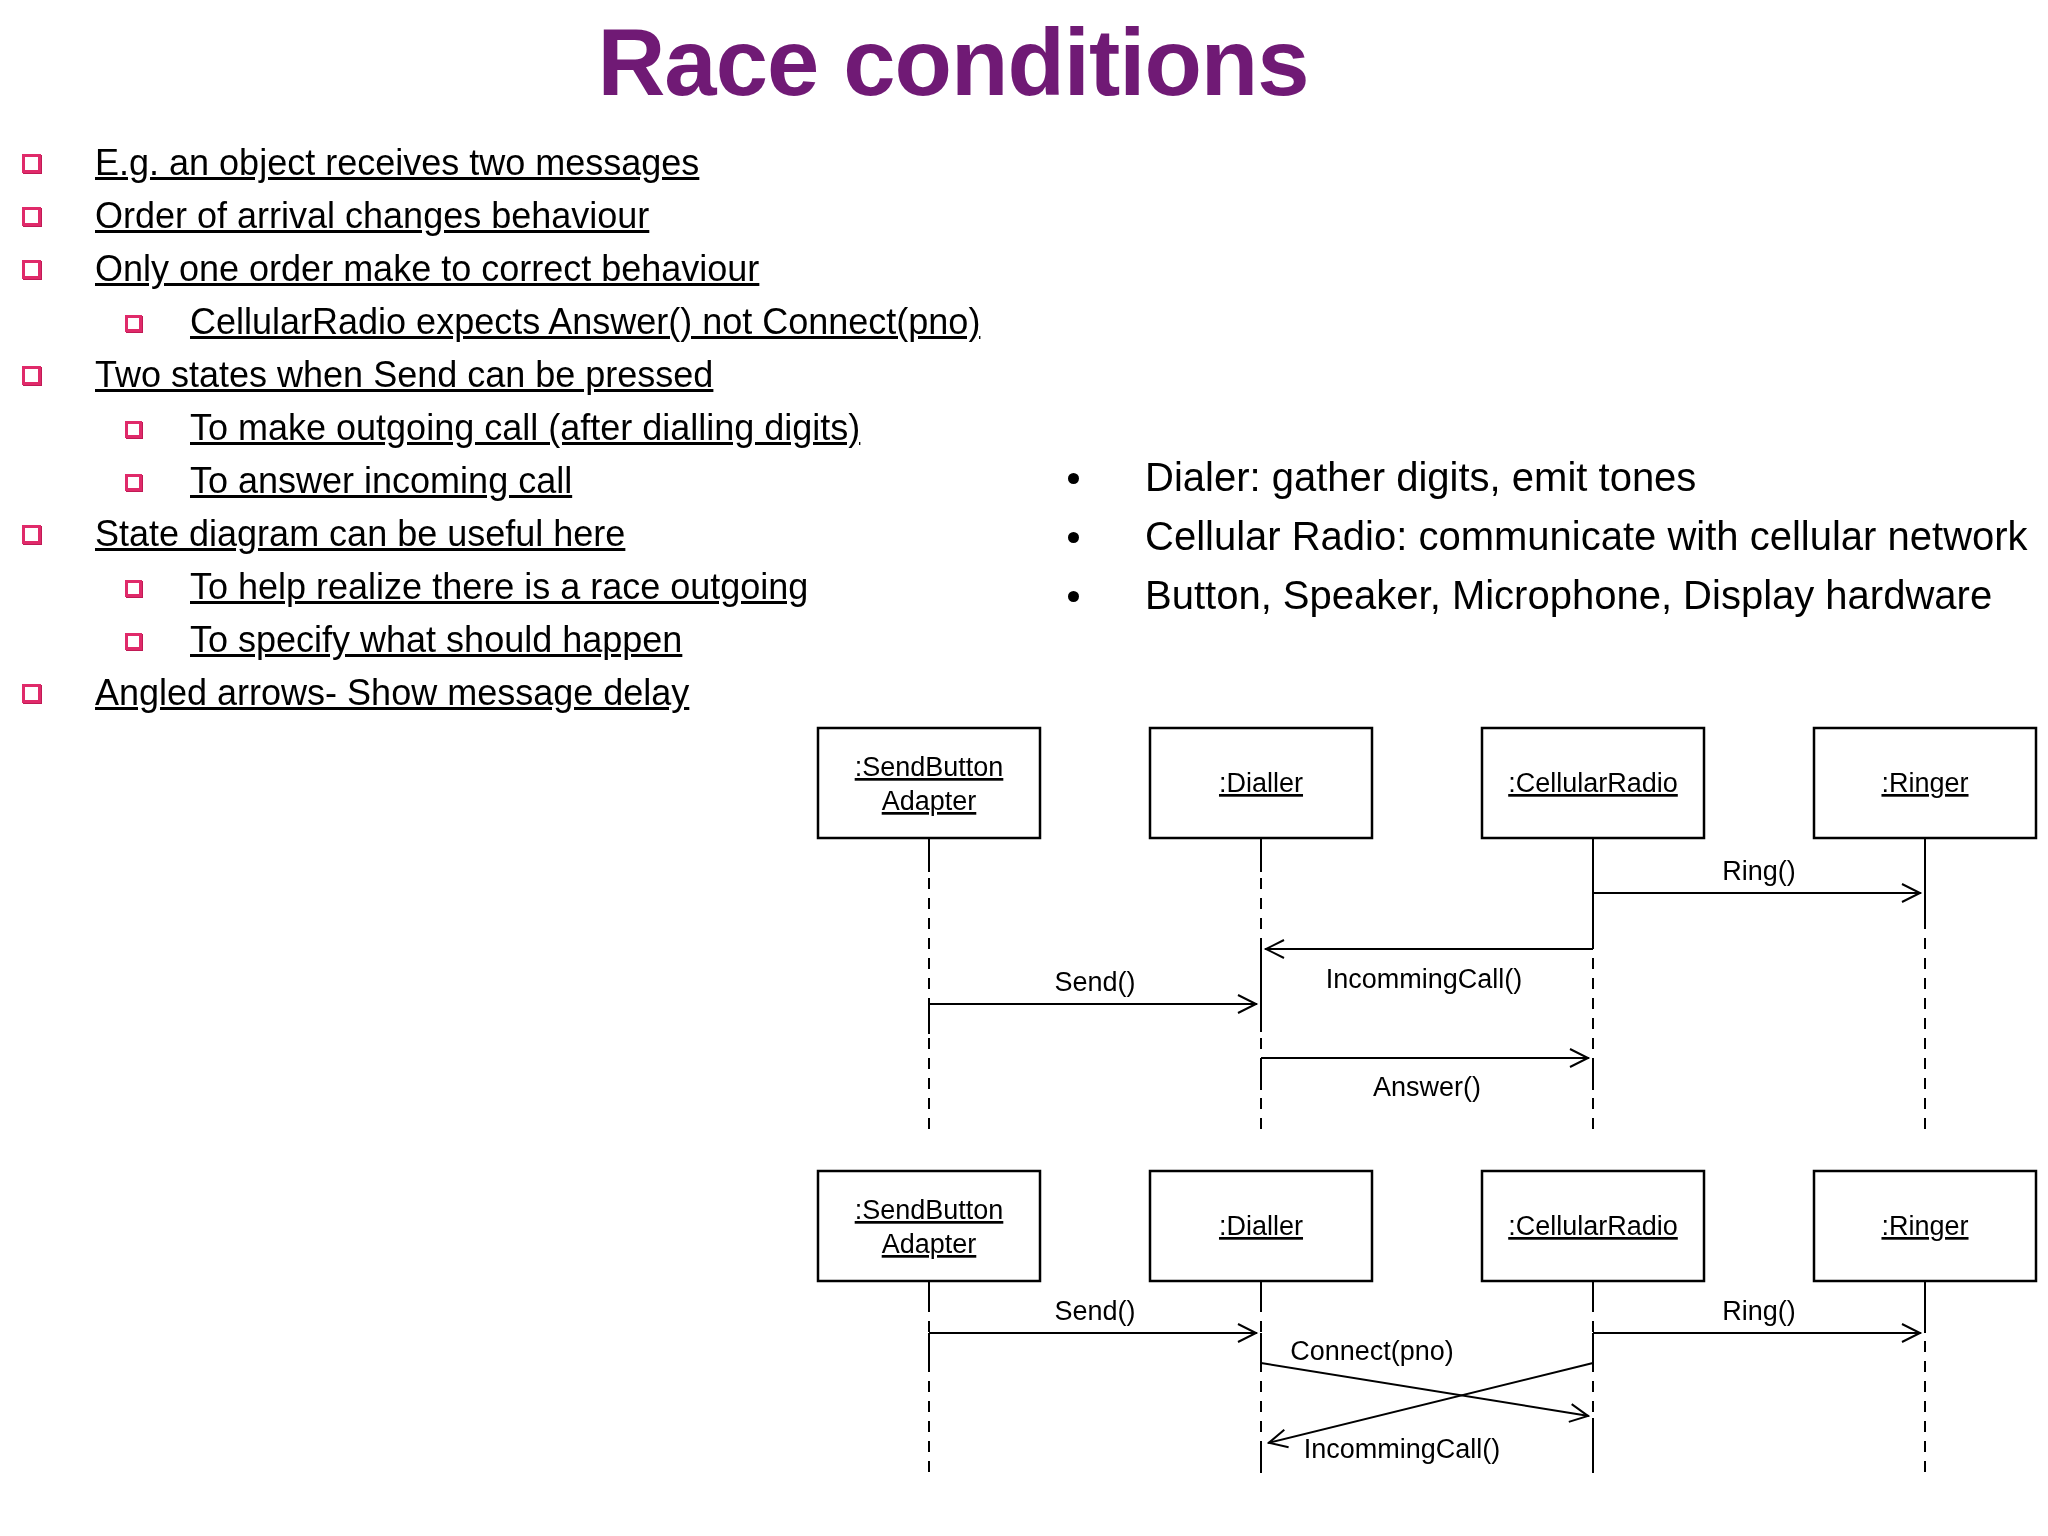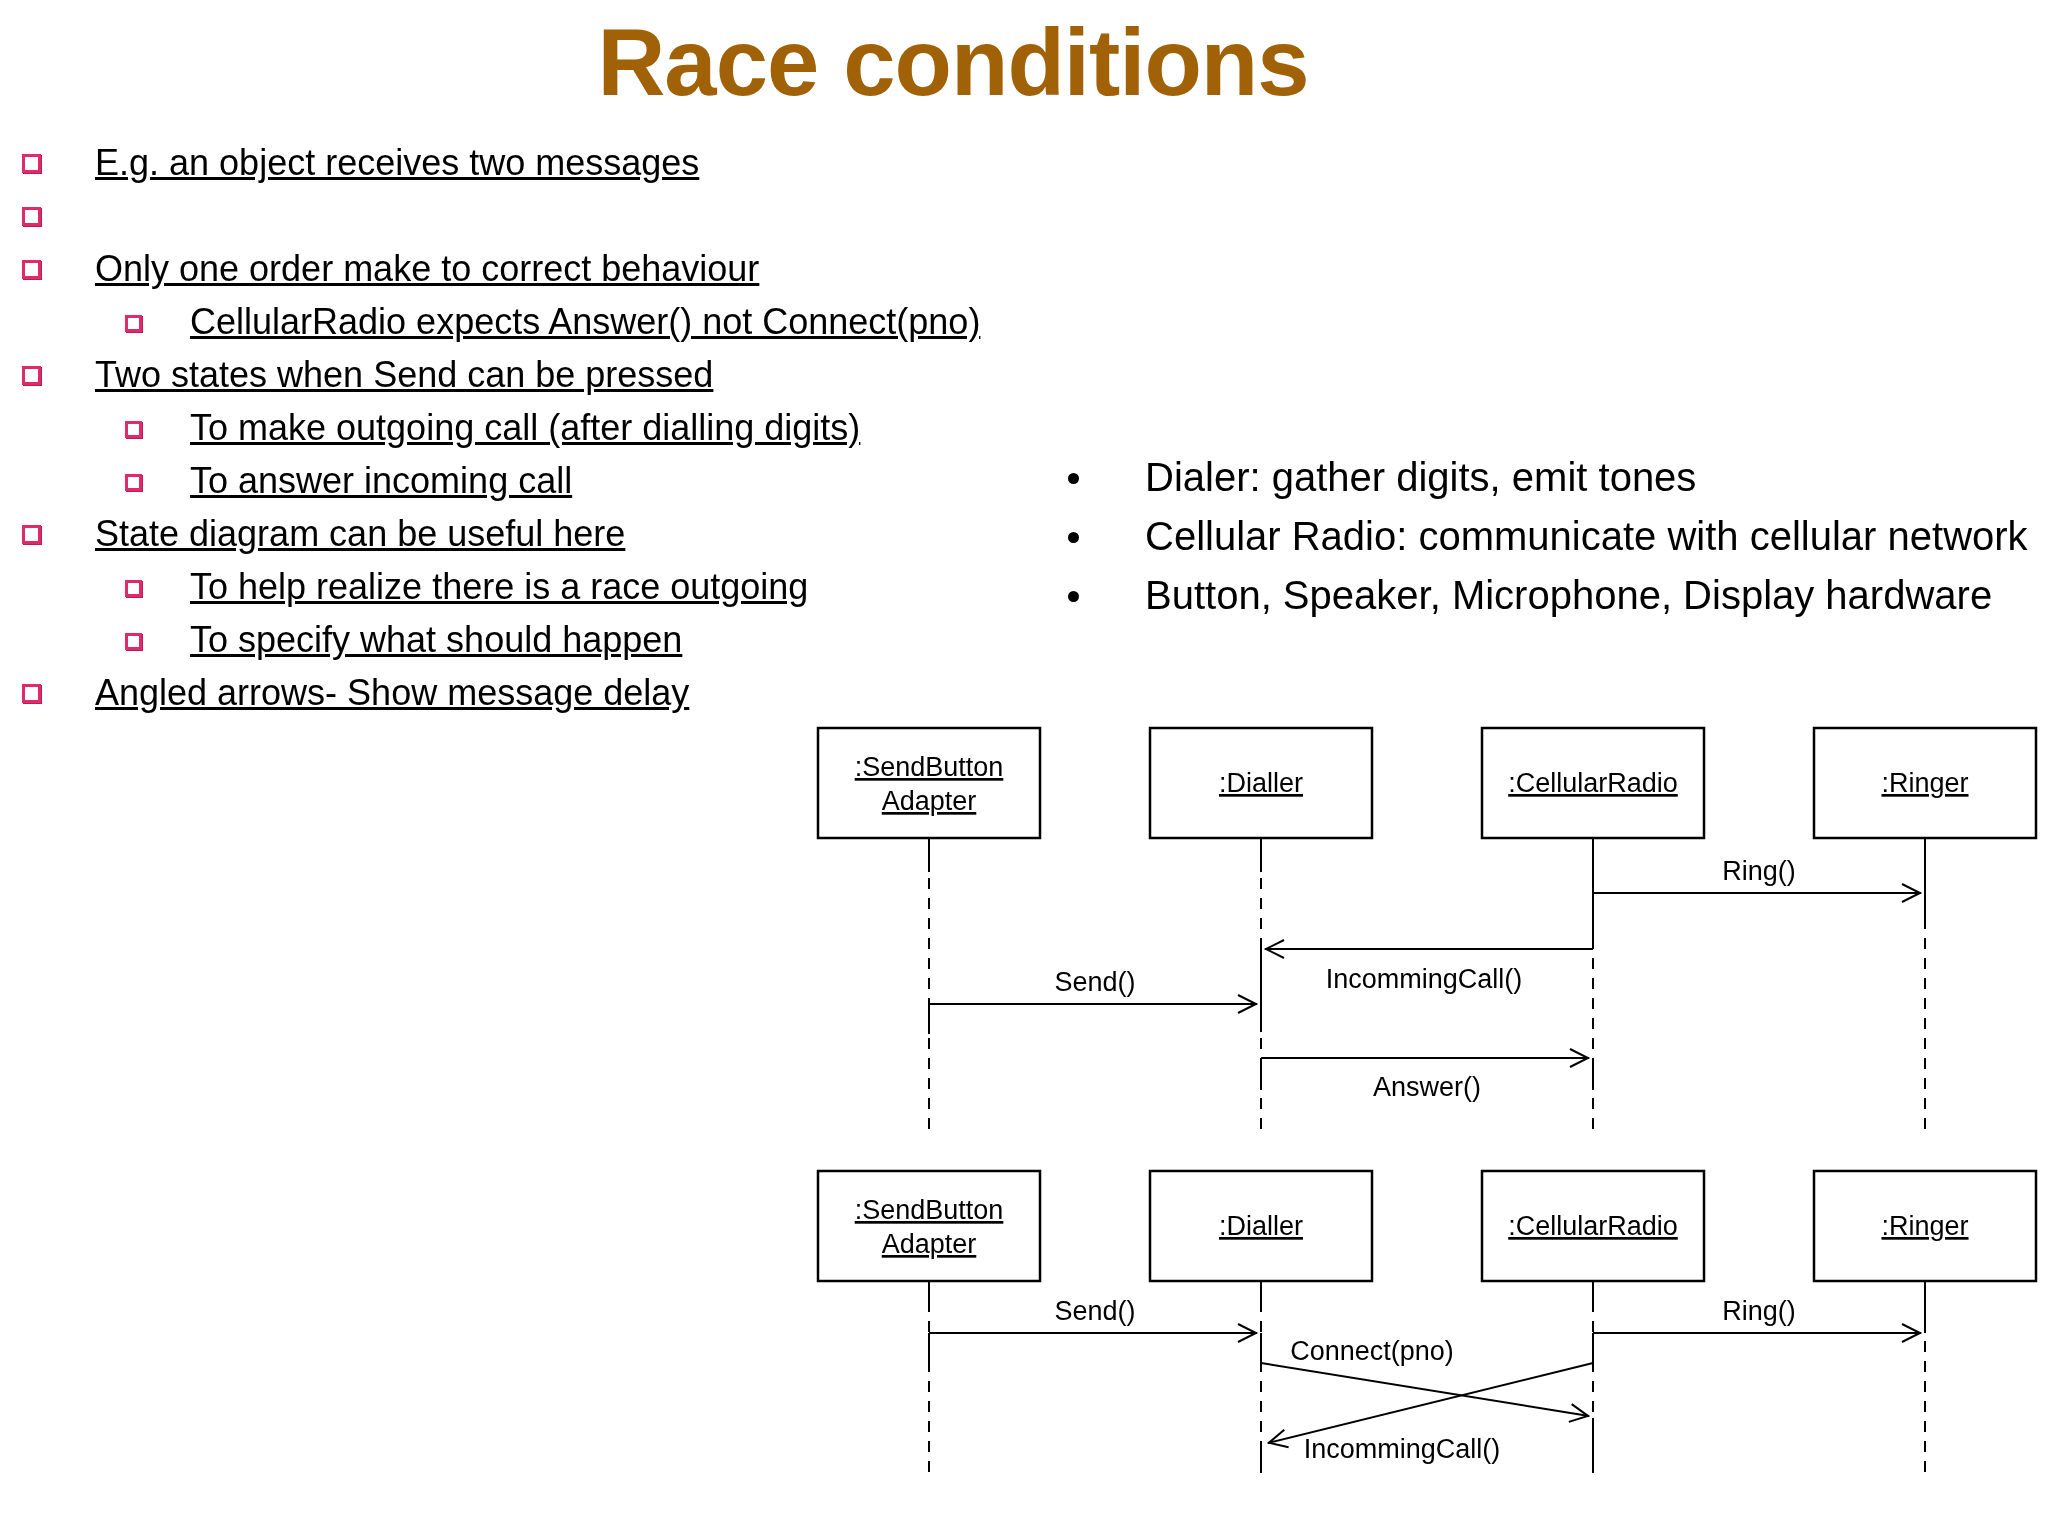--- a/index.html
+++ b/index.html
@@ -3,21 +3,21 @@
 <meta charset="utf-8">
 <style>
   html,body{margin:0;padding:0;}
   body{
     width:2048px;height:1536px;position:relative;background:#ffffff;
     font-family:"Liberation Sans",sans-serif;color:#000;overflow:hidden;
   }
   .title{
     position:absolute;left:0;top:8px;width:1906px;height:110px;
     text-align:center;line-height:110px;font-size:94px;font-weight:bold;
-    color:#a16207;letter-spacing:-1px;
+    color:#701a75;letter-spacing:-1px;
   }
   .bullets-left{position:absolute;left:22px;top:136px;width:1030px;}
   .brow{position:relative;height:53px;font-size:36px;line-height:53px;white-space:nowrap;text-decoration:underline;}
   .brow .sq1{
     position:absolute;left:0;top:18px;width:13px;height:13px;
     border:3px solid #e02a6a;background:#fff;box-shadow:1px 1px 0 #c01a55;
   }
   .brow .sq2{
     position:absolute;left:103px;top:20px;width:11px;height:11px;
     border:3px solid #e02a6a;background:#fff;box-shadow:1px 1px 0 #c01a55;
@@ -32,21 +32,21 @@
   svg .msglbl{font-size:27px;}
   .diagram-layer{position:absolute;left:0;top:0;}
 </style>
 </head>
 <body>
 
 <div class="title">Race conditions</div>
 
 <div class="bullets-left">
   <div class="brow"><span class="sq1"></span><span class="t1">E.g. an object receives two messages</span></div>
-  <div class="brow"><span class="sq1"></span></div>
+  <div class="brow"><span class="sq1"></span><span class="t1">Order of arrival changes behaviour</span></div>
   <div class="brow"><span class="sq1"></span><span class="t1">Only one order make to correct behaviour</span></div>
   <div class="brow"><span class="sq2"></span><span class="t2">CellularRadio expects Answer() not Connect(pno)</span></div>
   <div class="brow"><span class="sq1"></span><span class="t1">Two states when Send can be pressed</span></div>
   <div class="brow"><span class="sq2"></span><span class="t2">To make outgoing call (after dialling digits)</span></div>
   <div class="brow"><span class="sq2"></span><span class="t2">To answer incoming call</span></div>
   <div class="brow"><span class="sq1"></span><span class="t1">State diagram can be useful here</span></div>
   <div class="brow"><span class="sq2"></span><span class="t2">To help realize there is a race outgoing</span></div>
   <div class="brow"><span class="sq2"></span><span class="t2">To specify what should happen</span></div>
   <div class="brow"><span class="sq1"></span><span class="t1">Angled arrows- Show message delay</span></div>
 </div>

